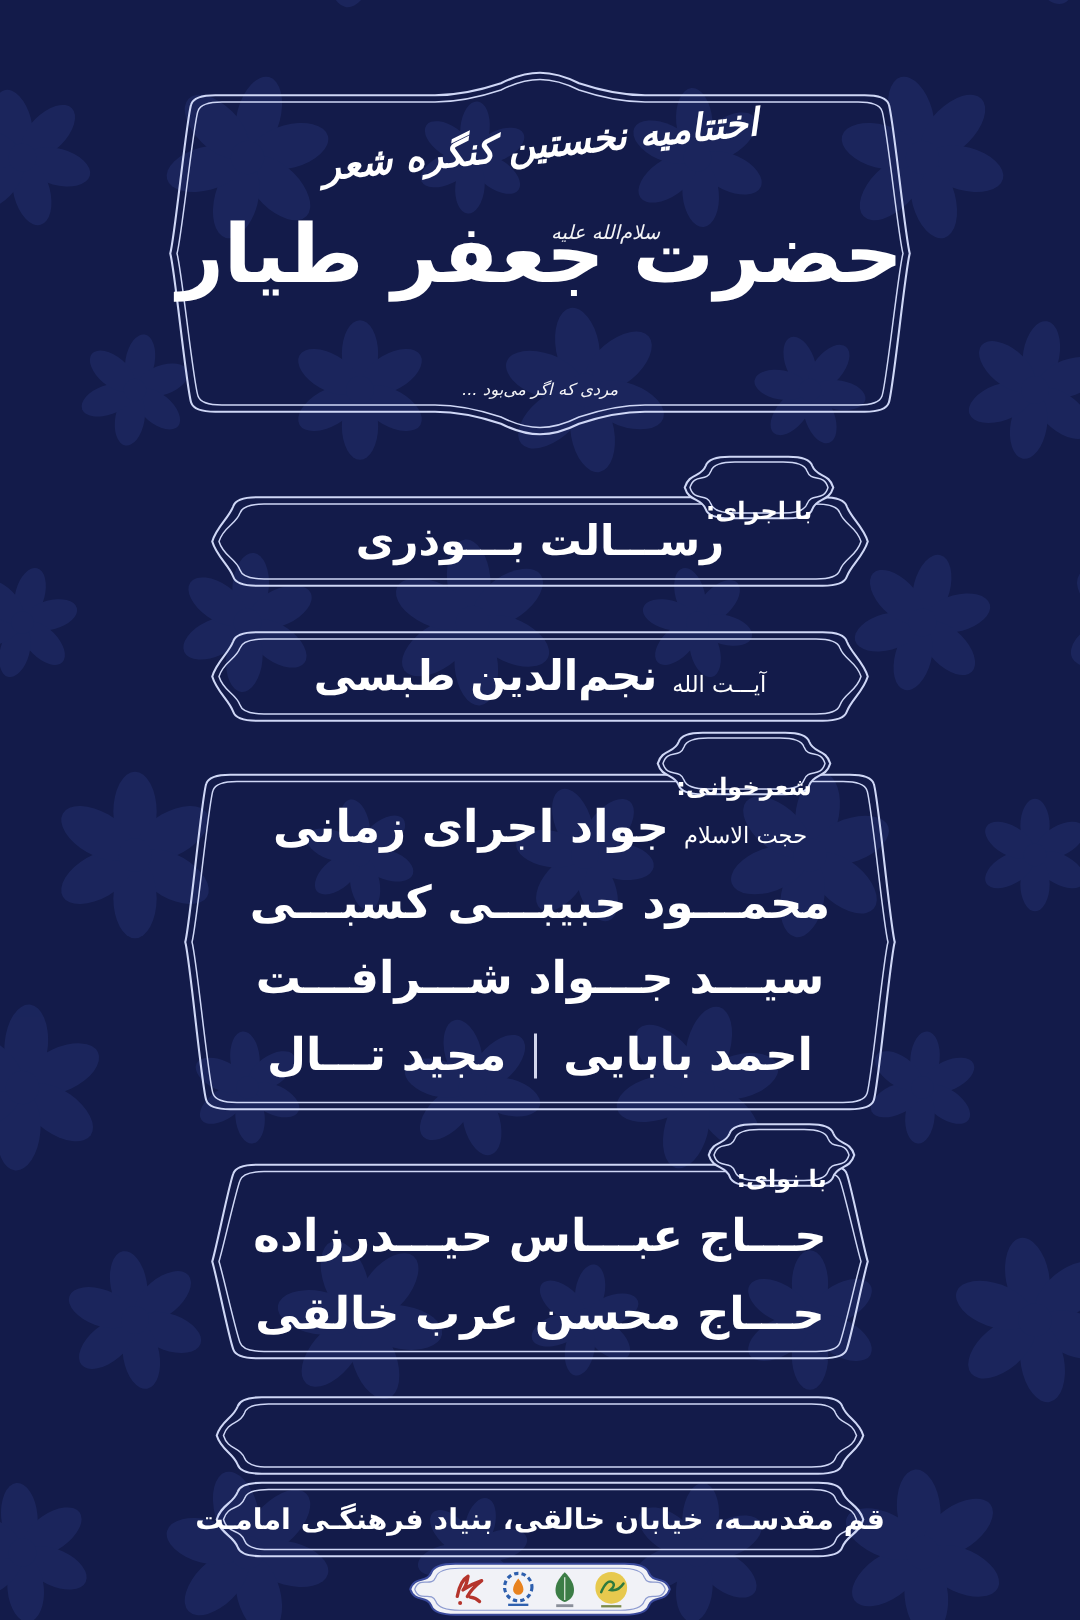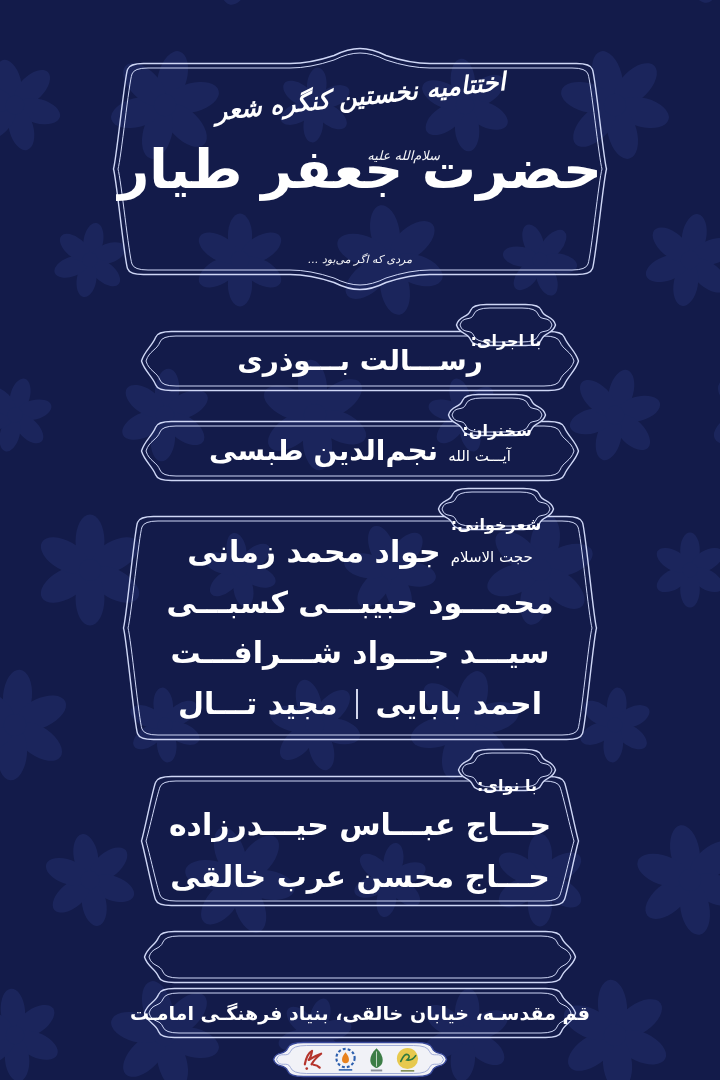--- a/index.html
+++ b/index.html
@@ -529,39 +529,20 @@
     C 9 21 17 20 20 12 Q 22 6 36 6
     L 404 6
     Q 418 6 420 12 C 423 20 431 21 434 31
     C 431 41 423 42 420 50 Q 418 56 404 56
     L 36 56
     Q 22 56 20 50 C 17 42 9 41 6 31 Z" fill="none" stroke="#cfd7f6" stroke-width="1"></path>
       </svg>
     <span class="name name-lg">رســـالت بـــوذری</span>
   </div>
 
-  <div class="cartouche badge" style="left:447px;top:393px;width:100px;height:44px;">
-      <svg viewBox="0 0 100 44" width="100" height="44" class="frame-svg">
-        <path d="M 1.5 22
-    C 4.5 12 12.5 15.5 15.5 7.5 Q 17.5 1.5 31.5 1.5
-    L 68.5 1.5
-    Q 82.5 1.5 84.5 7.5 C 87.5 15.5 95.5 12 98.5 22
-    C 95.5 32 87.5 28.5 84.5 36.5 Q 82.5 42.5 68.5 42.5
-    L 31.5 42.5
-    Q 17.5 42.5 15.5 36.5 C 12.5 28.5 4.5 32 1.5 22 Z" fill="#131b4a" stroke="#cfd7f6" stroke-width="1.4"></path>
-        <path d="M 5 22
-    C 8 12 16 19 19 11 Q 21 5 35 5
-    L 65 5
-    Q 79 5 81 11 C 84 19 92 12 95 22
-    C 92 32 84 25 81 33 Q 79 39 65 39
-    L 35 39
-    Q 21 39 19 33 C 16 25 8 32 5 22 Z" fill="none" stroke="#cfd7f6" stroke-width="1"></path>
-      </svg>
-    <span class="badge-label">سخنران:</span>
-  </div>
   <div class="cartouche frame" style="left:140px;top:420px;width:440px;height:62px;">
       <svg viewBox="0 0 440 62" width="440" height="62" class="frame-svg">
         <path d="M 1.5 31
     C 4.5 21 12.5 15.5 15.5 7.5 Q 17.5 1.5 31.5 1.5
     L 408.5 1.5
     Q 422.5 1.5 424.5 7.5 C 427.5 15.5 435.5 21 438.5 31
     C 435.5 41 427.5 46.5 424.5 54.5 Q 422.5 60.5 408.5 60.5
     L 31.5 60.5
     Q 17.5 60.5 15.5 54.5 C 12.5 46.5 4.5 41 1.5 31 Z" fill="none" stroke="#cfd7f6" stroke-width="1.4"></path>
         <path d="M 6 31
@@ -610,37 +591,37 @@
     C 9 103 17 20 20 12 Q 22 6 36 6
     L 440 6
     Q 454 6 456 12 C 459 20 467 103 470 113
     C 467 123 459 206 456 214 Q 454 220 440 220
     L 36 220
     Q 22 220 20 214 C 17 206 9 123 6 113 Z" fill="none" stroke="#cfd7f6" stroke-width="1"></path>
       </svg>
     <div class="col">
       <div class="row">
         <span class="prefix">حجت الاسلام</span>
-        <span class="name">جواد محمد زمانی</span>
+        <span class="name">جواد اجرای زمانی</span>
       </div>
       <div class="row">
         <span class="name">محمـــود حبیبـــی کسبـــی</span>
       </div>
       <div class="row">
         <span class="name">سیـــد جـــواد شـــرافـــت</span>
       </div>
       <div class="row">
         <span class="name">احمد بابایی</span>
         <span class="vdivider"></span>
         <span class="name">مجید تـــال</span>
       </div>
     </div>
   </div>
 
-  <div class="cartouche badge" style="left:457px;top:748px;width:100px;height:44px;">
+  <div class="cartouche badge" style="left:471px;top:748px;width:100px;height:44px;">
       <svg viewBox="0 0 100 44" width="100" height="44" class="frame-svg">
         <path d="M 1.5 22
     C 4.5 12 12.5 15.5 15.5 7.5 Q 17.5 1.5 31.5 1.5
     L 68.5 1.5
     Q 82.5 1.5 84.5 7.5 C 87.5 15.5 95.5 12 98.5 22
     C 95.5 32 87.5 28.5 84.5 36.5 Q 82.5 42.5 68.5 42.5
     L 31.5 42.5
     Q 17.5 42.5 15.5 36.5 C 12.5 28.5 4.5 32 1.5 22 Z" fill="#131b4a" stroke="#cfd7f6" stroke-width="1.4"></path>
         <path d="M 5 22
     C 8 12 16 19 19 11 Q 21 5 35 5

